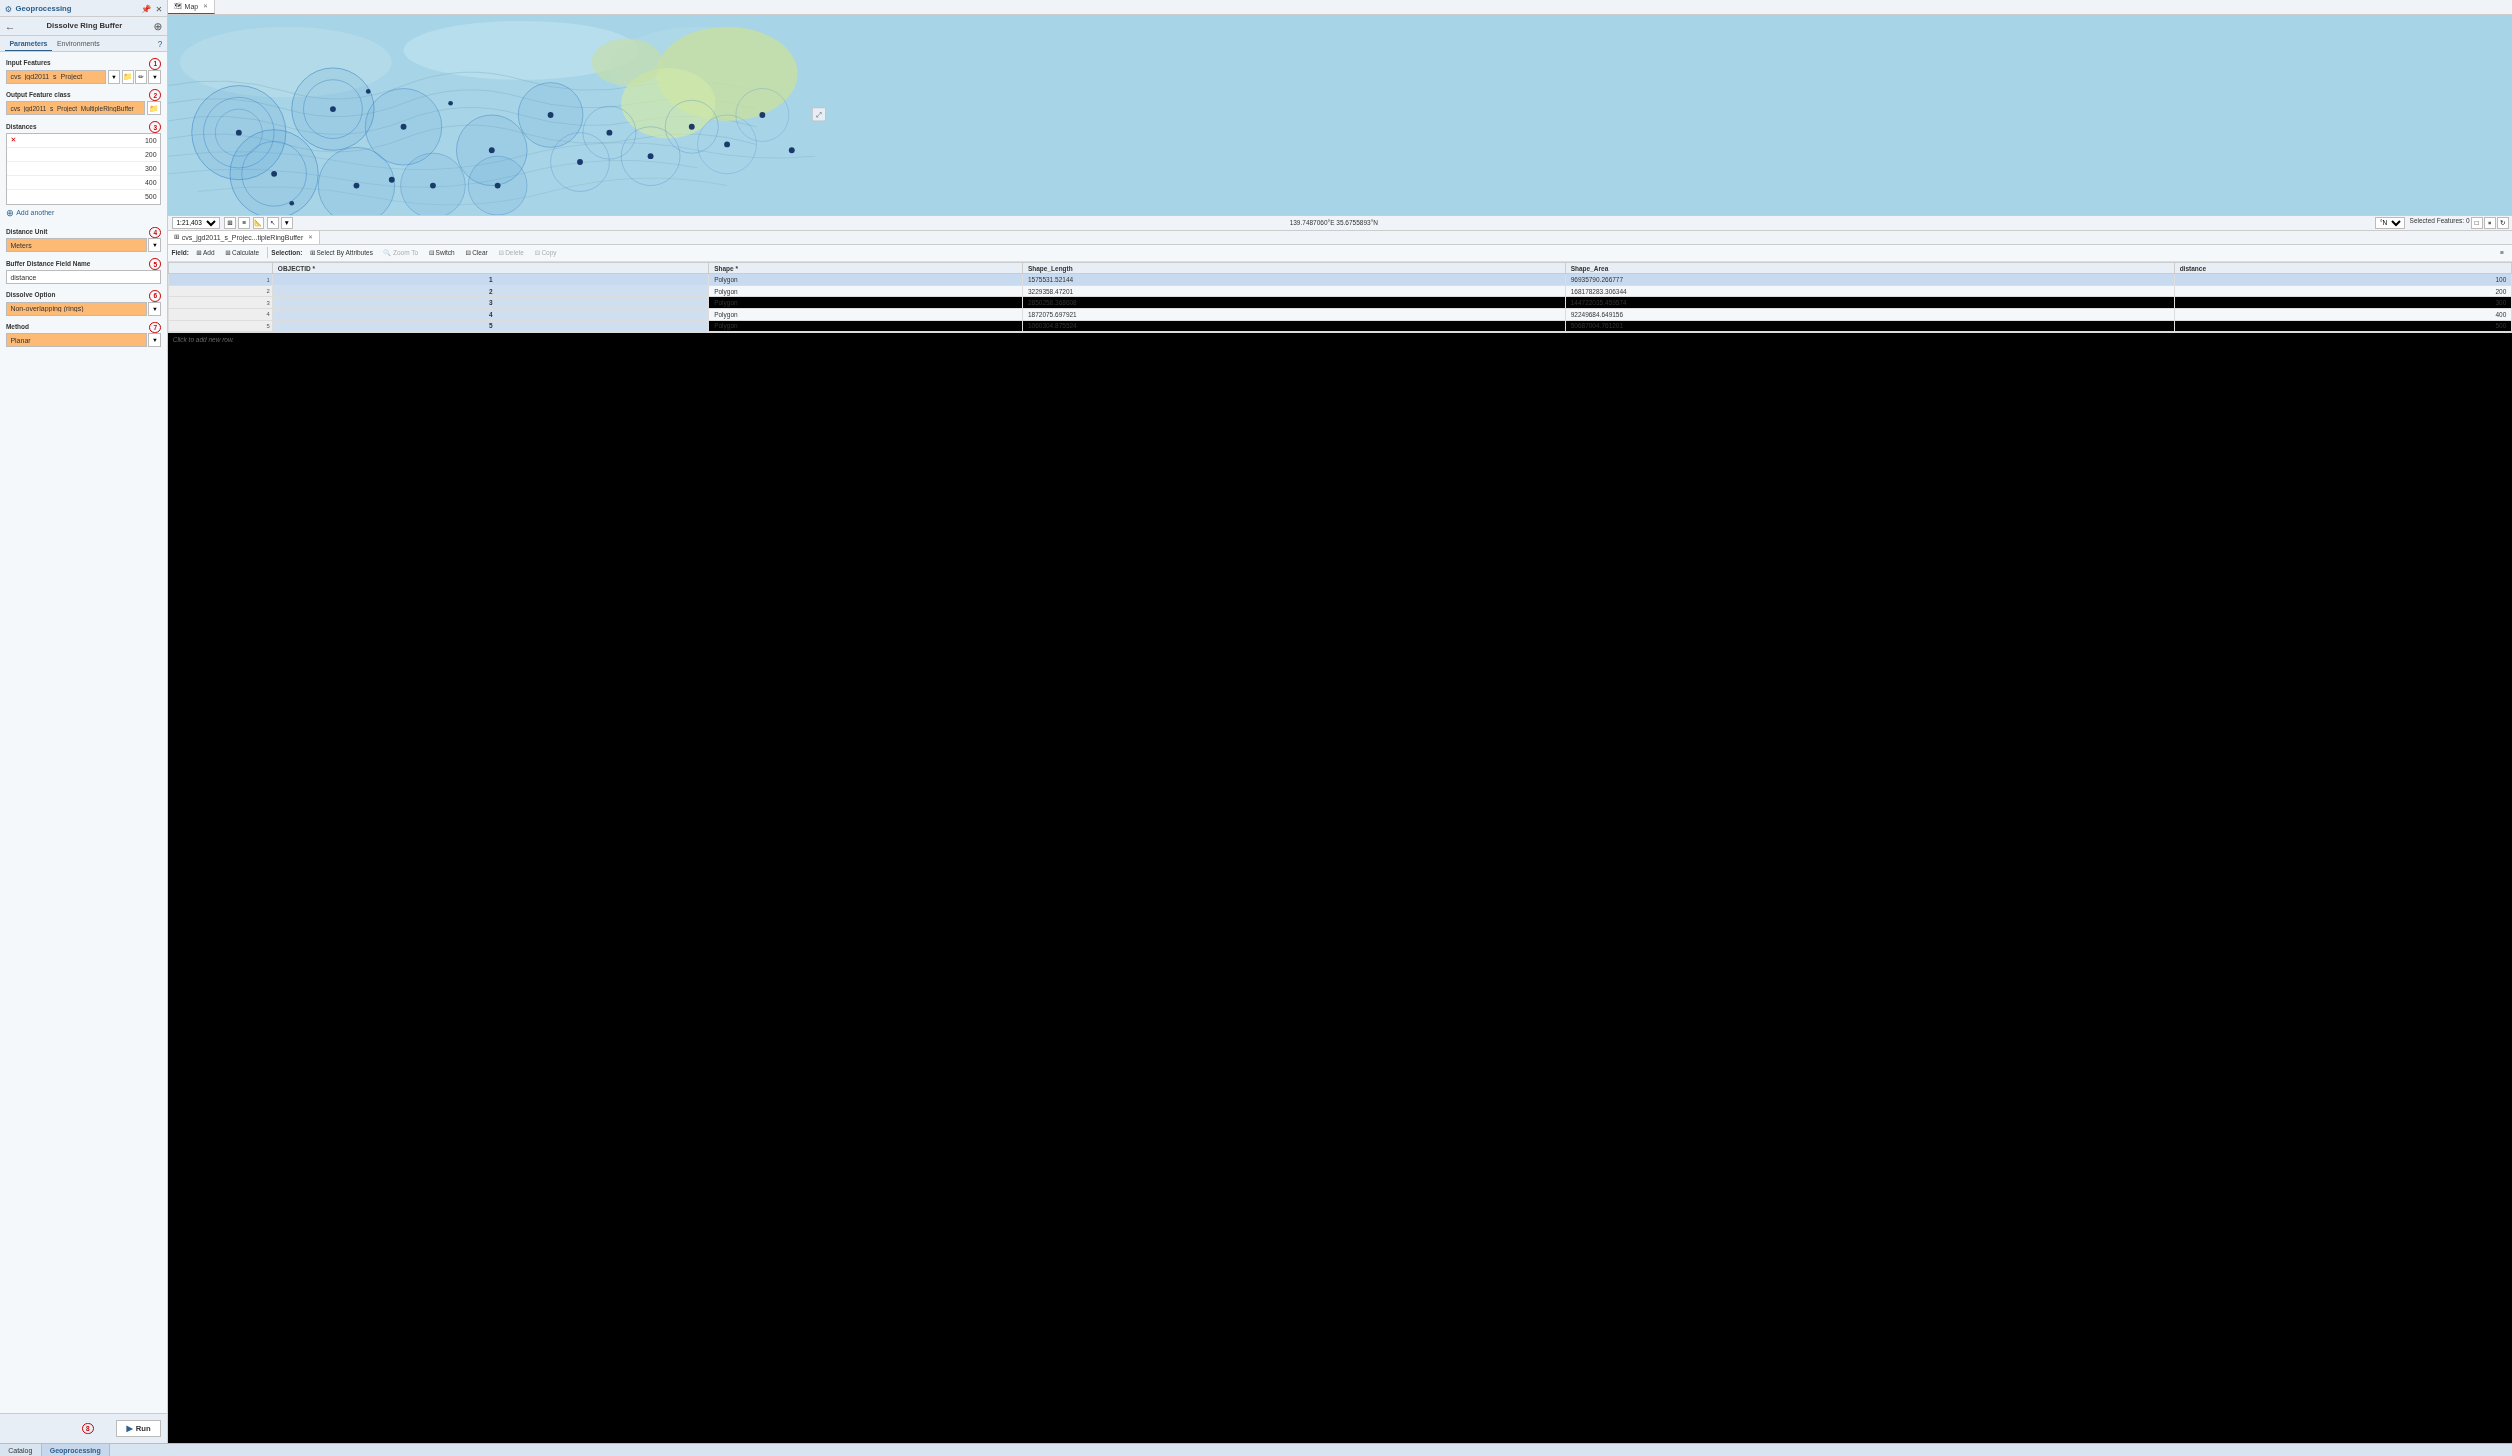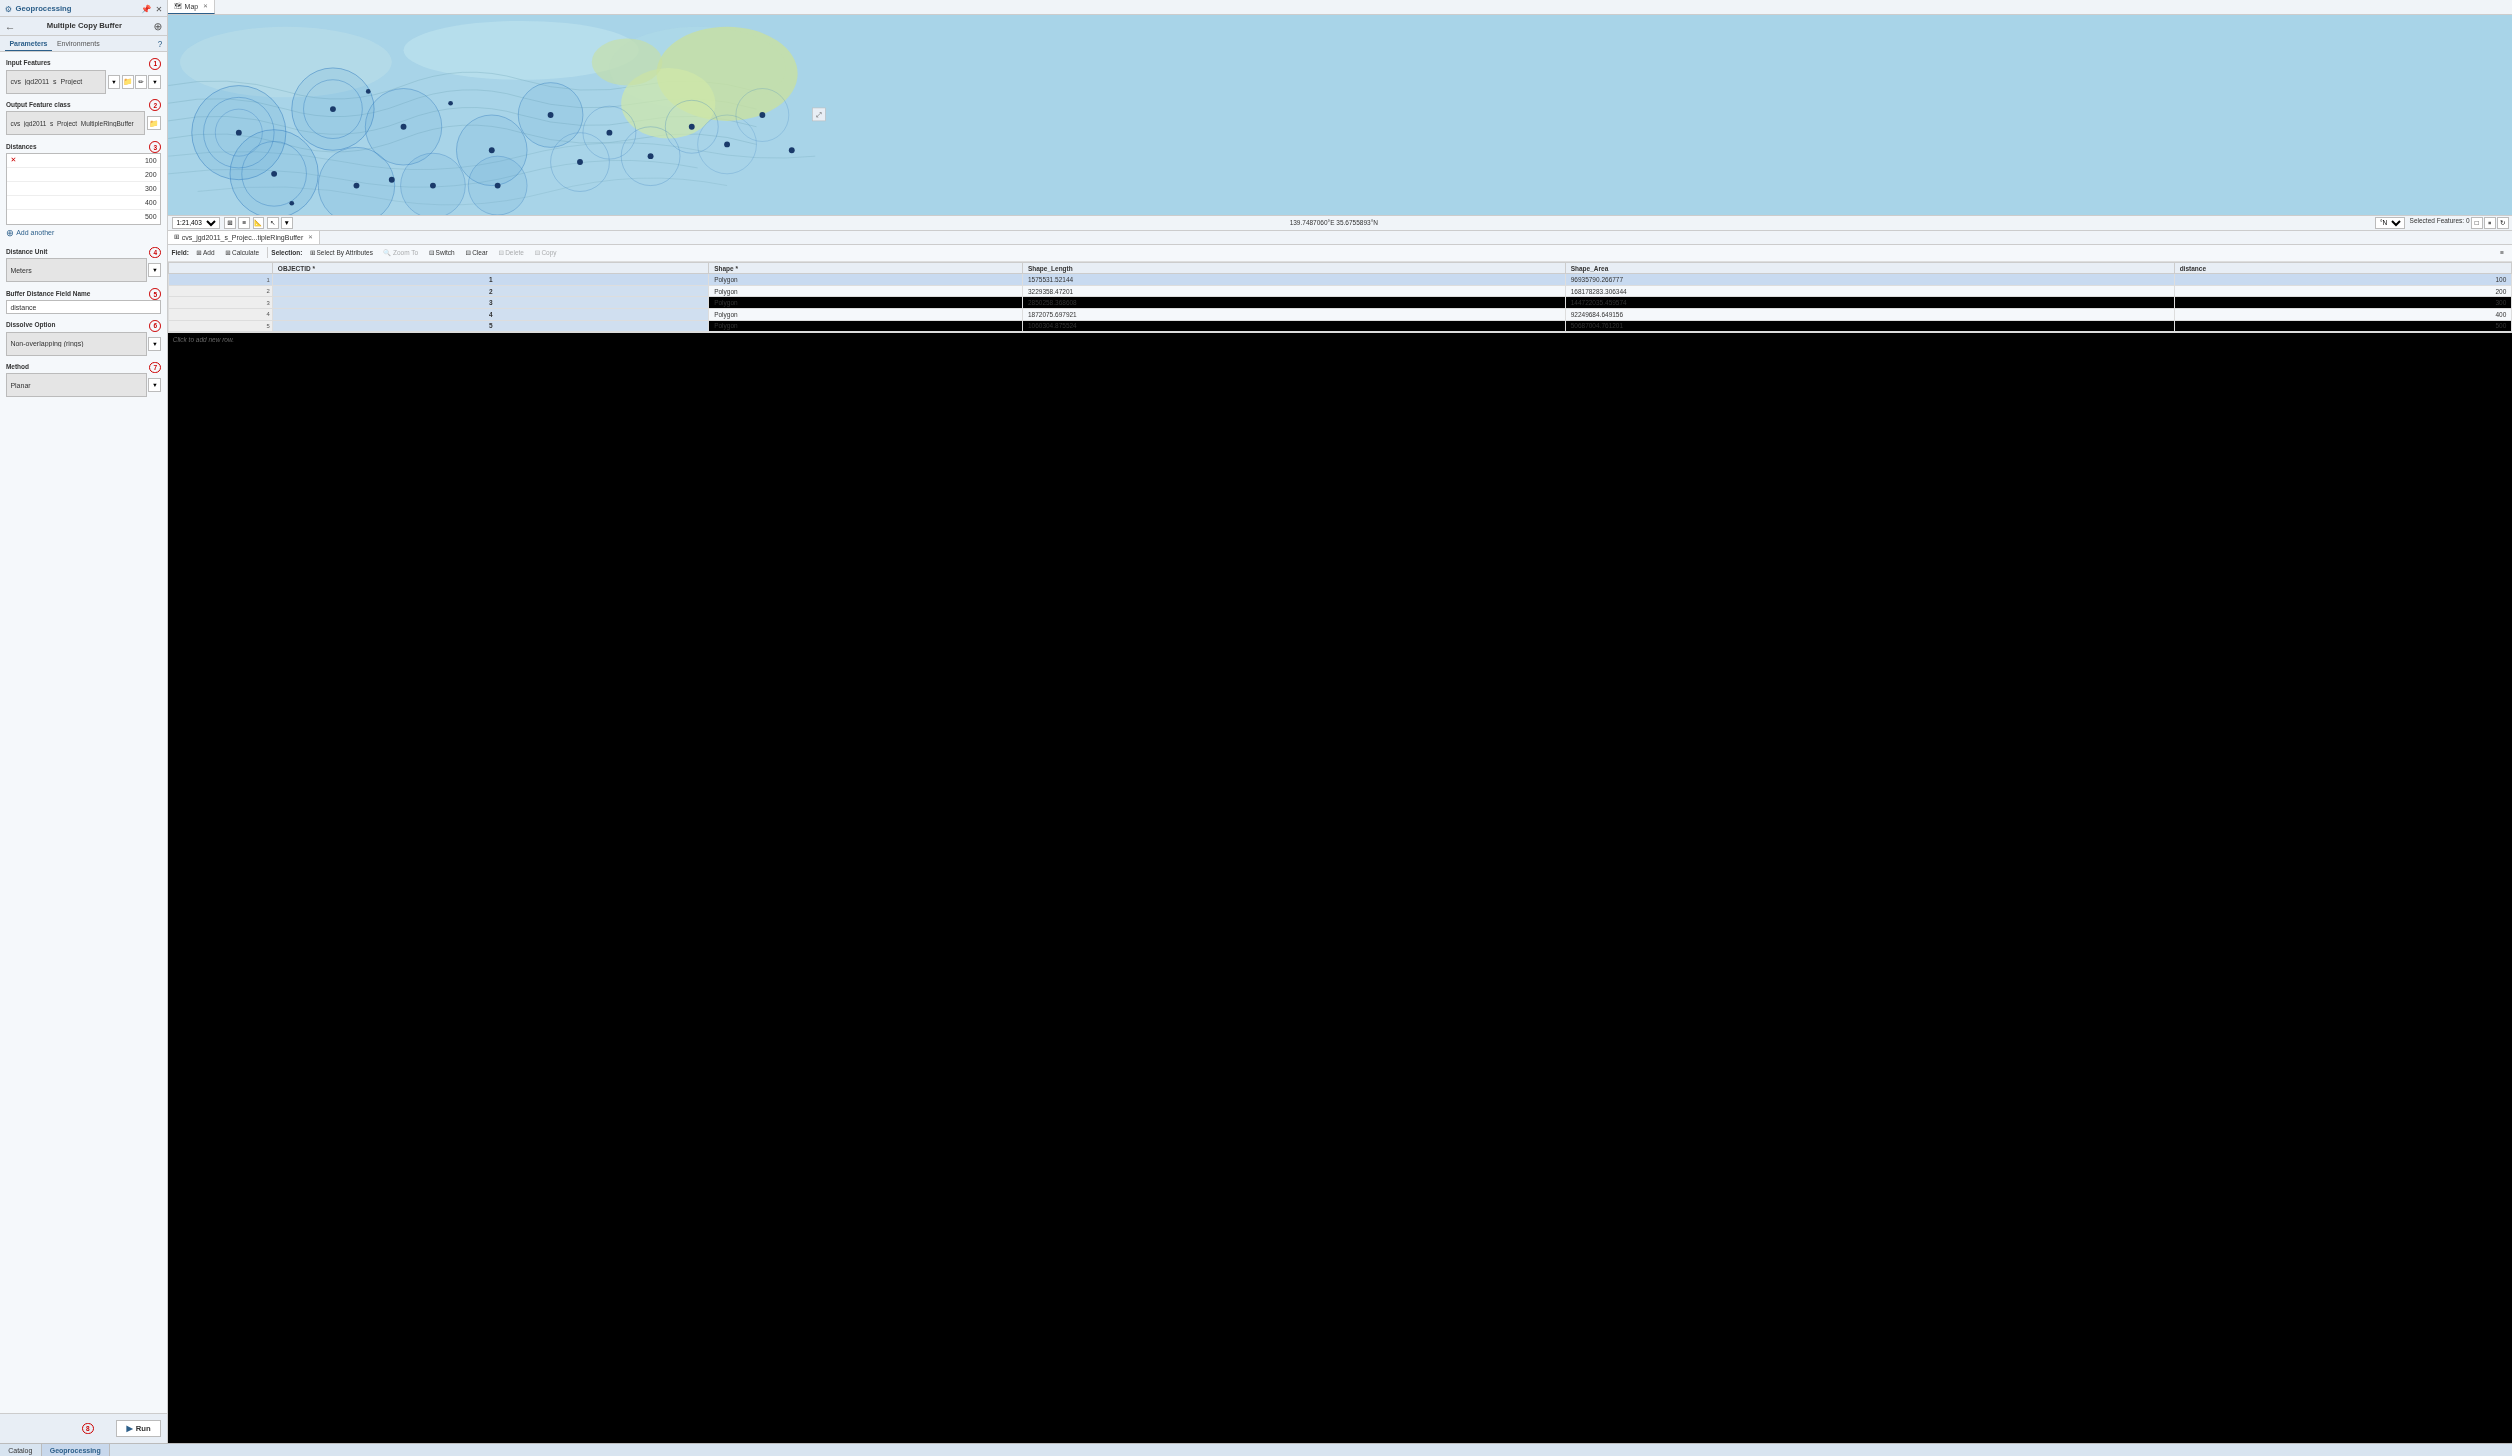--- a/index.html
+++ b/index.html
@@ -42,23 +42,23 @@
     .gp-help { color: #2c5f8a; font-size: 8.2px; cursor: pointer; }
 
     .gp-body { flex: 1; overflow-y: auto; padding: 5.9px; background: #f5f8fb; }
 
     .field-group { margin-bottom: 5.9px; }
     .field-label { font-size: 6.5px; font-weight: 600; color: #333; margin-bottom: 1.8px; }
 
     .input-row { display: flex; align-items: center; gap: 1.8px; }
     .field-input {
       flex: 1;
-      height: 24px;
+      height: 14px;
       border: 0.6px solid #bbb;
-      background: #e5e5e5;
+      background: #fdba74;
       padding: 1.2px 3.5px;
       font-size: 7px;
       color: #333;
     }
     .field-input-full {
       width: 100%;
       height: 14px;
       border: 0.6px solid #bbb;
       background: #fff;
       padding: 1.2px 3.5px;
@@ -186,21 +186,21 @@
         <span class="gp-title">Geoprocessing</span>
       </div>
       <div class="gp-header-icons">
         <span class="gp-header-icon">📌</span>
         <span class="gp-header-icon">✕</span>
       </div>
     </div>
 
     <div class="gp-nav">
       <span class="gp-nav-back">←</span>
-      <span class="gp-nav-title">Multiple Copy Buffer</span>
+      <span class="gp-nav-title">Dissolve Ring Buffer</span>
       <span class="gp-nav-add">⊕</span>
     </div>
 
     <div class="gp-tabs">
       <div style="display:flex;">
         <div class="gp-tab active">Parameters</div>
         <div class="gp-tab">Environments</div>
       </div>
       <span class="gp-help">?</span>
     </div>

